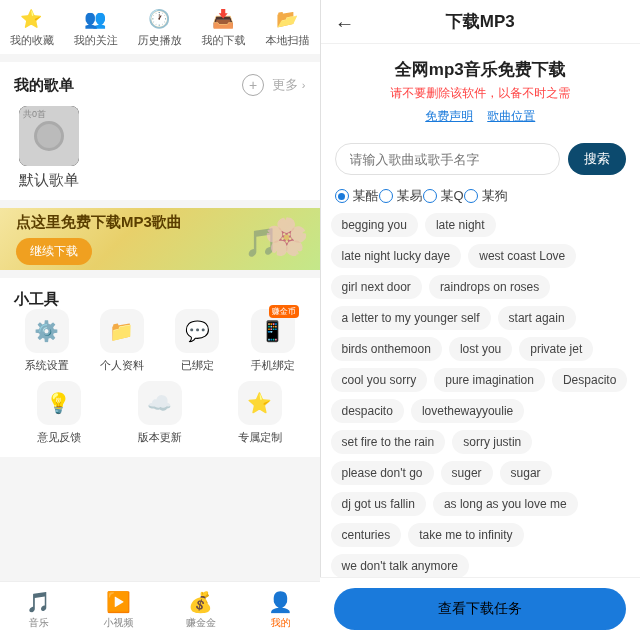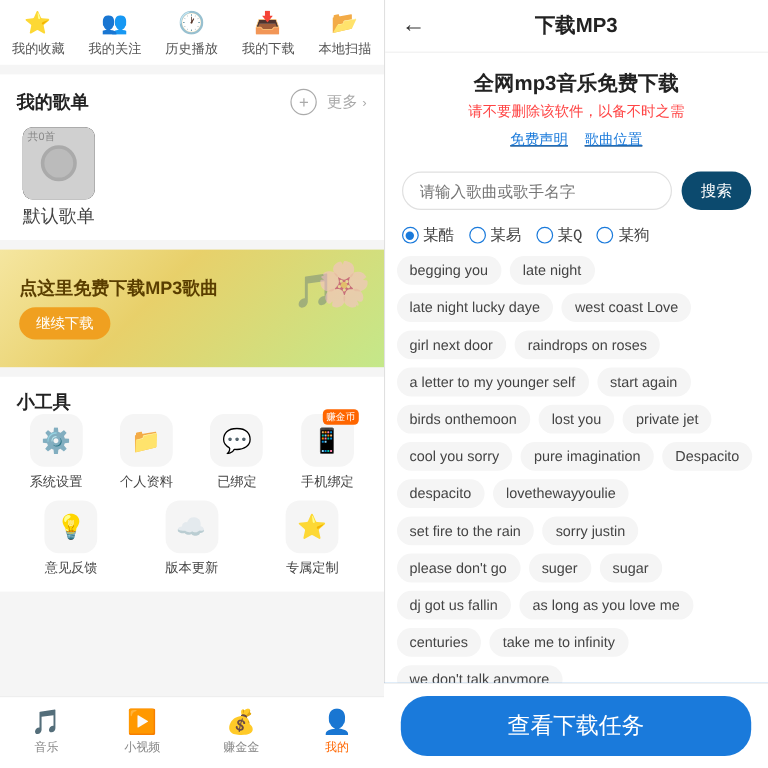--- a/index.html
+++ b/index.html
@@ -20,21 +20,21 @@
     .more-link { font-size: 13px; color: #aaa; }
     .chevron-right { font-size: 11px; }
 
     .playlist-item { display: flex; flex-direction: column; align-items: center; gap: 5px; width: 70px; }
     .playlist-cover { width: 60px; height: 60px; background: #000000; border-radius: 8px; display: flex; align-items: center; justify-content: center; position: relative; }
     .playlist-cover-inner { width: 100%; height: 100%; background: #d0d0d0; border-radius: 8px; display: flex; align-items: center; justify-content: center; }
     .cd-icon { width: 30px; height: 30px; border-radius: 50%; background: #bbb; border: 3px solid #aaa; }
     .count-badge { position: absolute; top: 2px; left: 4px; font-size: 9px; color: #888; }
     .playlist-name { font-size: 15px; color: #444; text-align: center; }
 
-    .banner-section { margin: 8px 0 0; background: linear-gradient(135deg, #f5e6a0 0%, #e8d06a 40%, #c4e88a 100%); padding: 23px 16px; position: relative; overflow: hidden; display: flex; align-items: flex-start; justify-content: space-between; }
+    .banner-section { margin: 8px 0 0; background: linear-gradient(135deg, #f5e6a0 0%, #e8d06a 40%, #c4e88a 100%); padding: 5px 16px; position: relative; overflow: hidden; display: flex; align-items: flex-start; justify-content: space-between; }
     .banner-text { }
     .banner-title { font-size: 15px; font-weight: 700; color: #5a3e00; }
     .banner-btn { background: #f0a020; color: #fff; border-radius: 15px; padding: 5px 14px; font-size: 12px; margin-top: 6px; display: inline-block; }
     .banner-deco { font-size: 36px; opacity: 0.5; position: absolute; right: 10px; top: 8px; }
     .music-note { font-size: 28px; position: absolute; right: 40px; top: 18px; opacity: 0.4; color: #b8860b; }
 
     .tools-section { background: #fff; margin: 8px 0 0; padding: 12px 14px; }
     .tools-title { font-size: 15px; font-weight: 600; color: #222; margin-bottom: 0; }
     .tools-grid { display: grid; grid-template-columns: repeat(4, 1fr); gap: 10px; }
     .tool-item { display: flex; flex-direction: column; align-items: center; gap: 5px; }
@@ -53,41 +53,41 @@
     
     .right-panel { width: 320px; height: 640px; background: #fff; display: flex; flex-direction: column; }
 
     .right-header { display: flex; align-items: center; justify-content: center; padding: 10px 14px; border-bottom: 1px solid #f0f0f0; position: relative; }
     .back-btn { position: absolute; left: 14px; font-size: 20px; color: #333; }
     .right-title { font-size: 17px; font-weight: 600; color: #222; }
 
     .download-hero { text-align: center; padding: 14px 16px 10px; }
     .download-hero-title { font-size: 17px; font-weight: 700; color: #222; margin-bottom: 4px; }
     .download-hero-sub { font-size: 12px; color: #ff4444; margin-bottom: 6px; }
-    .download-links { display: flex; gap: 14px; justify-content: center; text-decoration: underline; }
+    .download-links { display: flex; gap: 14px; justify-content: center; }
     .download-link { font-size: 12px; color: #1a7adb; text-decoration: underline; }
 
     .search-bar { display: flex; gap: 8px; padding: 8px 14px; }
     .search-input { flex: 1; border: 1px solid #e0e0e0; border-radius: 20px; padding: 7px 14px; font-size: 13px; color: #999; outline: none; }
     .search-btn { background: #0c4a6e; color: #fff; border: none; border-radius: 20px; padding: 7px 16px; font-size: 13px; cursor: pointer; }
 
-    .radio-group { display: flex; gap: 12px; padding: 4px 14px 8px; font-family: Liberation Mono, monospace; }
+    .radio-group { display: flex; padding: 4px 14px 8px; }
     .radio-item { display: flex; align-items: center; gap: 4px; font-size: 13px; color: #444; cursor: pointer; }
     .radio-dot { width: 14px; height: 14px; border-radius: 50%; border: 1.5px solid #1a7adb; display: flex; align-items: center; justify-content: center; }
     .radio-dot.selected::after { content: ''; width: 7px; height: 7px; background: #1a7adb; border-radius: 50%; display: block; }
 
     .history-header { display: flex; justify-content: space-between; align-items: center; padding: 6px 14px 6px; }
     .history-title { font-size: 15px; font-weight: 600; color: #222; }
     .clear-btn { font-size: 12px; color: #888; }
 
     .tags-container { padding: 0 10px; display: flex; flex-wrap: wrap; gap: 7px; overflow-y: auto; flex: 1; padding-bottom: 60px; }
     .tag { background: #f5f5f5; border-radius: 15px; padding: 5px 11px; font-size: 12px; color: #444; cursor: pointer; white-space: nowrap; }
 
     .bottom-action { position: absolute; bottom: 0; right: 0; width: 320px; padding: 10px 14px; background: #fff; border-top: 1px solid #f0f0f0; }
-    .view-task-btn { width: 100%; background: #1a7adb; color: #ffffff; border: none; border-radius: 22px; padding: 12px; font-size: 19px; cursor: pointer; }
+    .view-task-btn { width: 100%; background: #1a7adb; color: #000000; border: none; border-radius: 22px; padding: 12px; font-size: 14px; cursor: pointer; }
 
     .right-panel { position: relative; }
   </style>
 </head>
 <body>
 
 <div class="left-panel">
 
   <div class="top-nav">
     <div class="top-nav-item">

